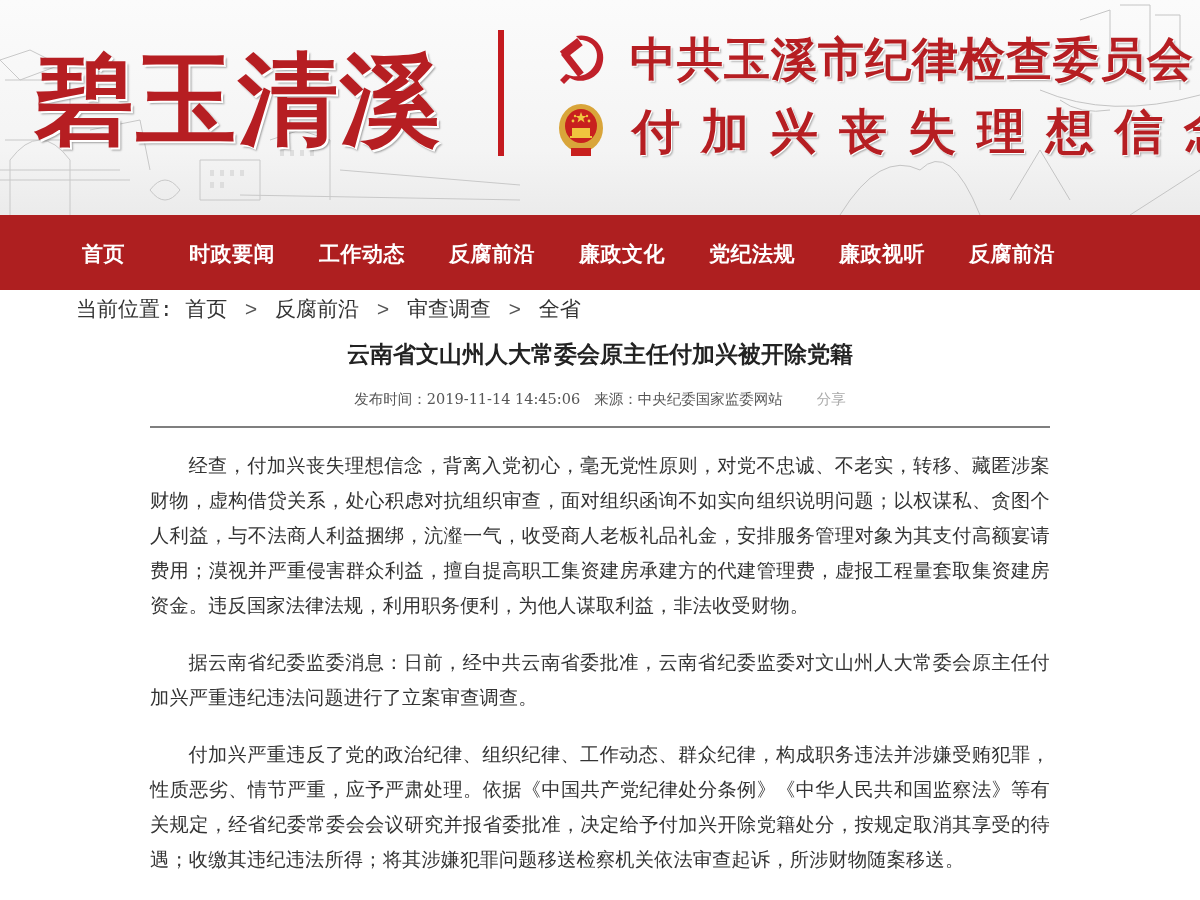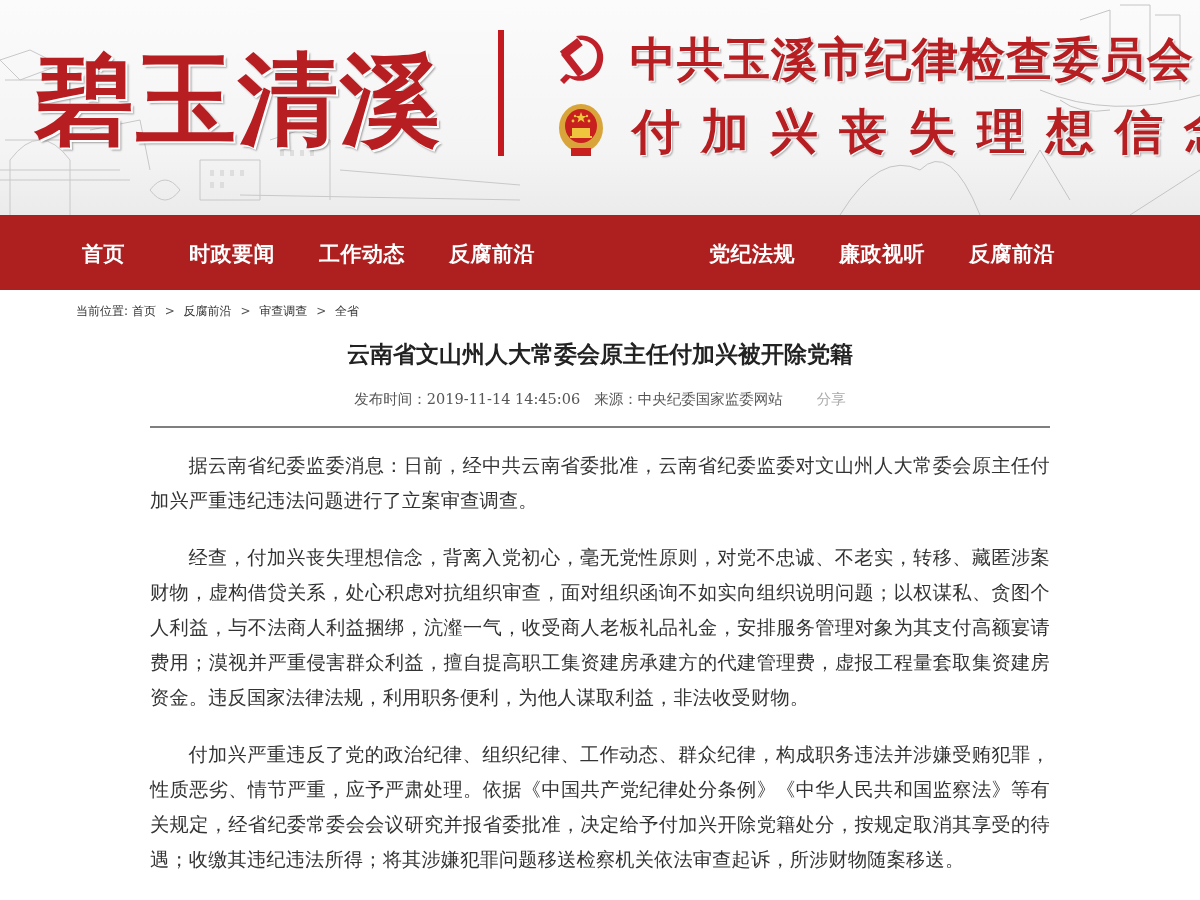--- a/index.html
+++ b/index.html
@@ -52,21 +52,21 @@
     }
     .nav-item {
       position: absolute; top: 0; height: 75px; line-height: 78px;
       font-size: 21px; font-weight: bold; color: #ffffff; white-space: nowrap;
       cursor: pointer; letter-spacing: 0.5px;
     }
 
     
     .breadcrumb {
       position: absolute; left: 76px; top: 300px; height: 22px;
-      font-size: 12px; line-height: 22px; color: #333; white-space: nowrap;
+      font-size: 21px; line-height: 22px; color: #333; white-space: nowrap; font-family: Liberation Mono, monospace;
     }
     .breadcrumb a { color: #333; text-decoration: none; cursor: pointer; }
     .breadcrumb .sep { margin: 0 5px; color: #555; }
 
     
     .article-title {
       position: absolute; left: 150px; top: 338px; width: 900px; height: 32px;
       text-align: center; font-size: 23px; line-height: 32px; color: #222;
     }
     .meta {
@@ -156,20 +156,21 @@
 
   <div class="org-line1">中共玉溪市纪律检查委员会</div>
   <div class="org-line2">付加兴丧失理想信念</div>
 </div>
 
 <nav class="nav">
   <a class="nav-item" style="left:82px">首页</a>
   <a class="nav-item" style="left:189px">时政要闻</a>
   <a class="nav-item" style="left:319px">工作动态</a>
   <a class="nav-item" style="left:449px">反腐前沿</a>
+  <a class="nav-item" style="left:579px">廉政文化</a>
   <a class="nav-item" style="left:709px">党纪法规</a>
   <a class="nav-item" style="left:839px">廉政视听</a>
   <a class="nav-item" style="left:969px">反腐前沿</a>
 </nav>
 
 <div class="breadcrumb">
   <span>当前位置:</span>
   <a>首页</a>
   <span class="sep">&gt;</span>
   <a>反腐前沿</a>
@@ -181,16 +182,16 @@
 
 <h1 class="article-title">云南省文山州人大常委会原主任付加兴被开除党籍</h1>
 
 <div class="meta">
   <span>发布时间：</span><span>2019-11-14 14:45:06</span><span class="gap"></span><span>来源：</span><span>中央纪委国家监委网站</span><span class="share">分享</span>
 </div>
 
 <div class="hr"></div>
 
 <div class="content">
+  <p>经查，付加兴丧失理想信念，背离入党初心，毫无党性原则，对党不忠诚、不老实，转移、藏匿涉案财物，虚构借贷关系，处心积虑对抗组织审查，面对组织函询不如实向组织说明问题；以权谋私、贪图个人利益，与不法商人利益捆绑，沆瀣一气，收受商人老板礼品礼金，安排服务管理对象为其支付高额宴请费用；漠视并严重侵害群众利益，擅自提高职工集资建房承建方的代建管理费，虚报工程量套取集资建房资金。违反国家法律法规，利用职务便利，为他人谋取利益，非法收受财物。</p>
   <p>据云南省纪委监委消息：日前，经中共云南省委批准，云南省纪委监委对文山州人大常委会原主任付加兴严重违纪违法问题进行了立案审查调查。</p>
-  <p>经查，付加兴丧失理想信念，背离入党初心，毫无党性原则，对党不忠诚、不老实，转移、藏匿涉案财物，虚构借贷关系，处心积虑对抗组织审查，面对组织函询不如实向组织说明问题；以权谋私、贪图个人利益，与不法商人利益捆绑，沆瀣一气，收受商人老板礼品礼金，安排服务管理对象为其支付高额宴请费用；漠视并严重侵害群众利益，擅自提高职工集资建房承建方的代建管理费，虚报工程量套取集资建房资金。违反国家法律法规，利用职务便利，为他人谋取利益，非法收受财物。</p>
   <p>付加兴严重违反了党的政治纪律、组织纪律、工作动态、群众纪律，构成职务违法并涉嫌受贿犯罪，性质恶劣、情节严重，应予严肃处理。依据《中国共产党纪律处分条例》《中华人民共和国监察法》等有关规定，经省纪委常委会会议研究并报省委批准，决定给予付加兴开除党籍处分，按规定取消其享受的待遇；收缴其违纪违法所得；将其涉嫌犯罪问题移送检察机关依法审查起诉，所涉财物随案移送。</p>
 </div>
 
 </body></html>

